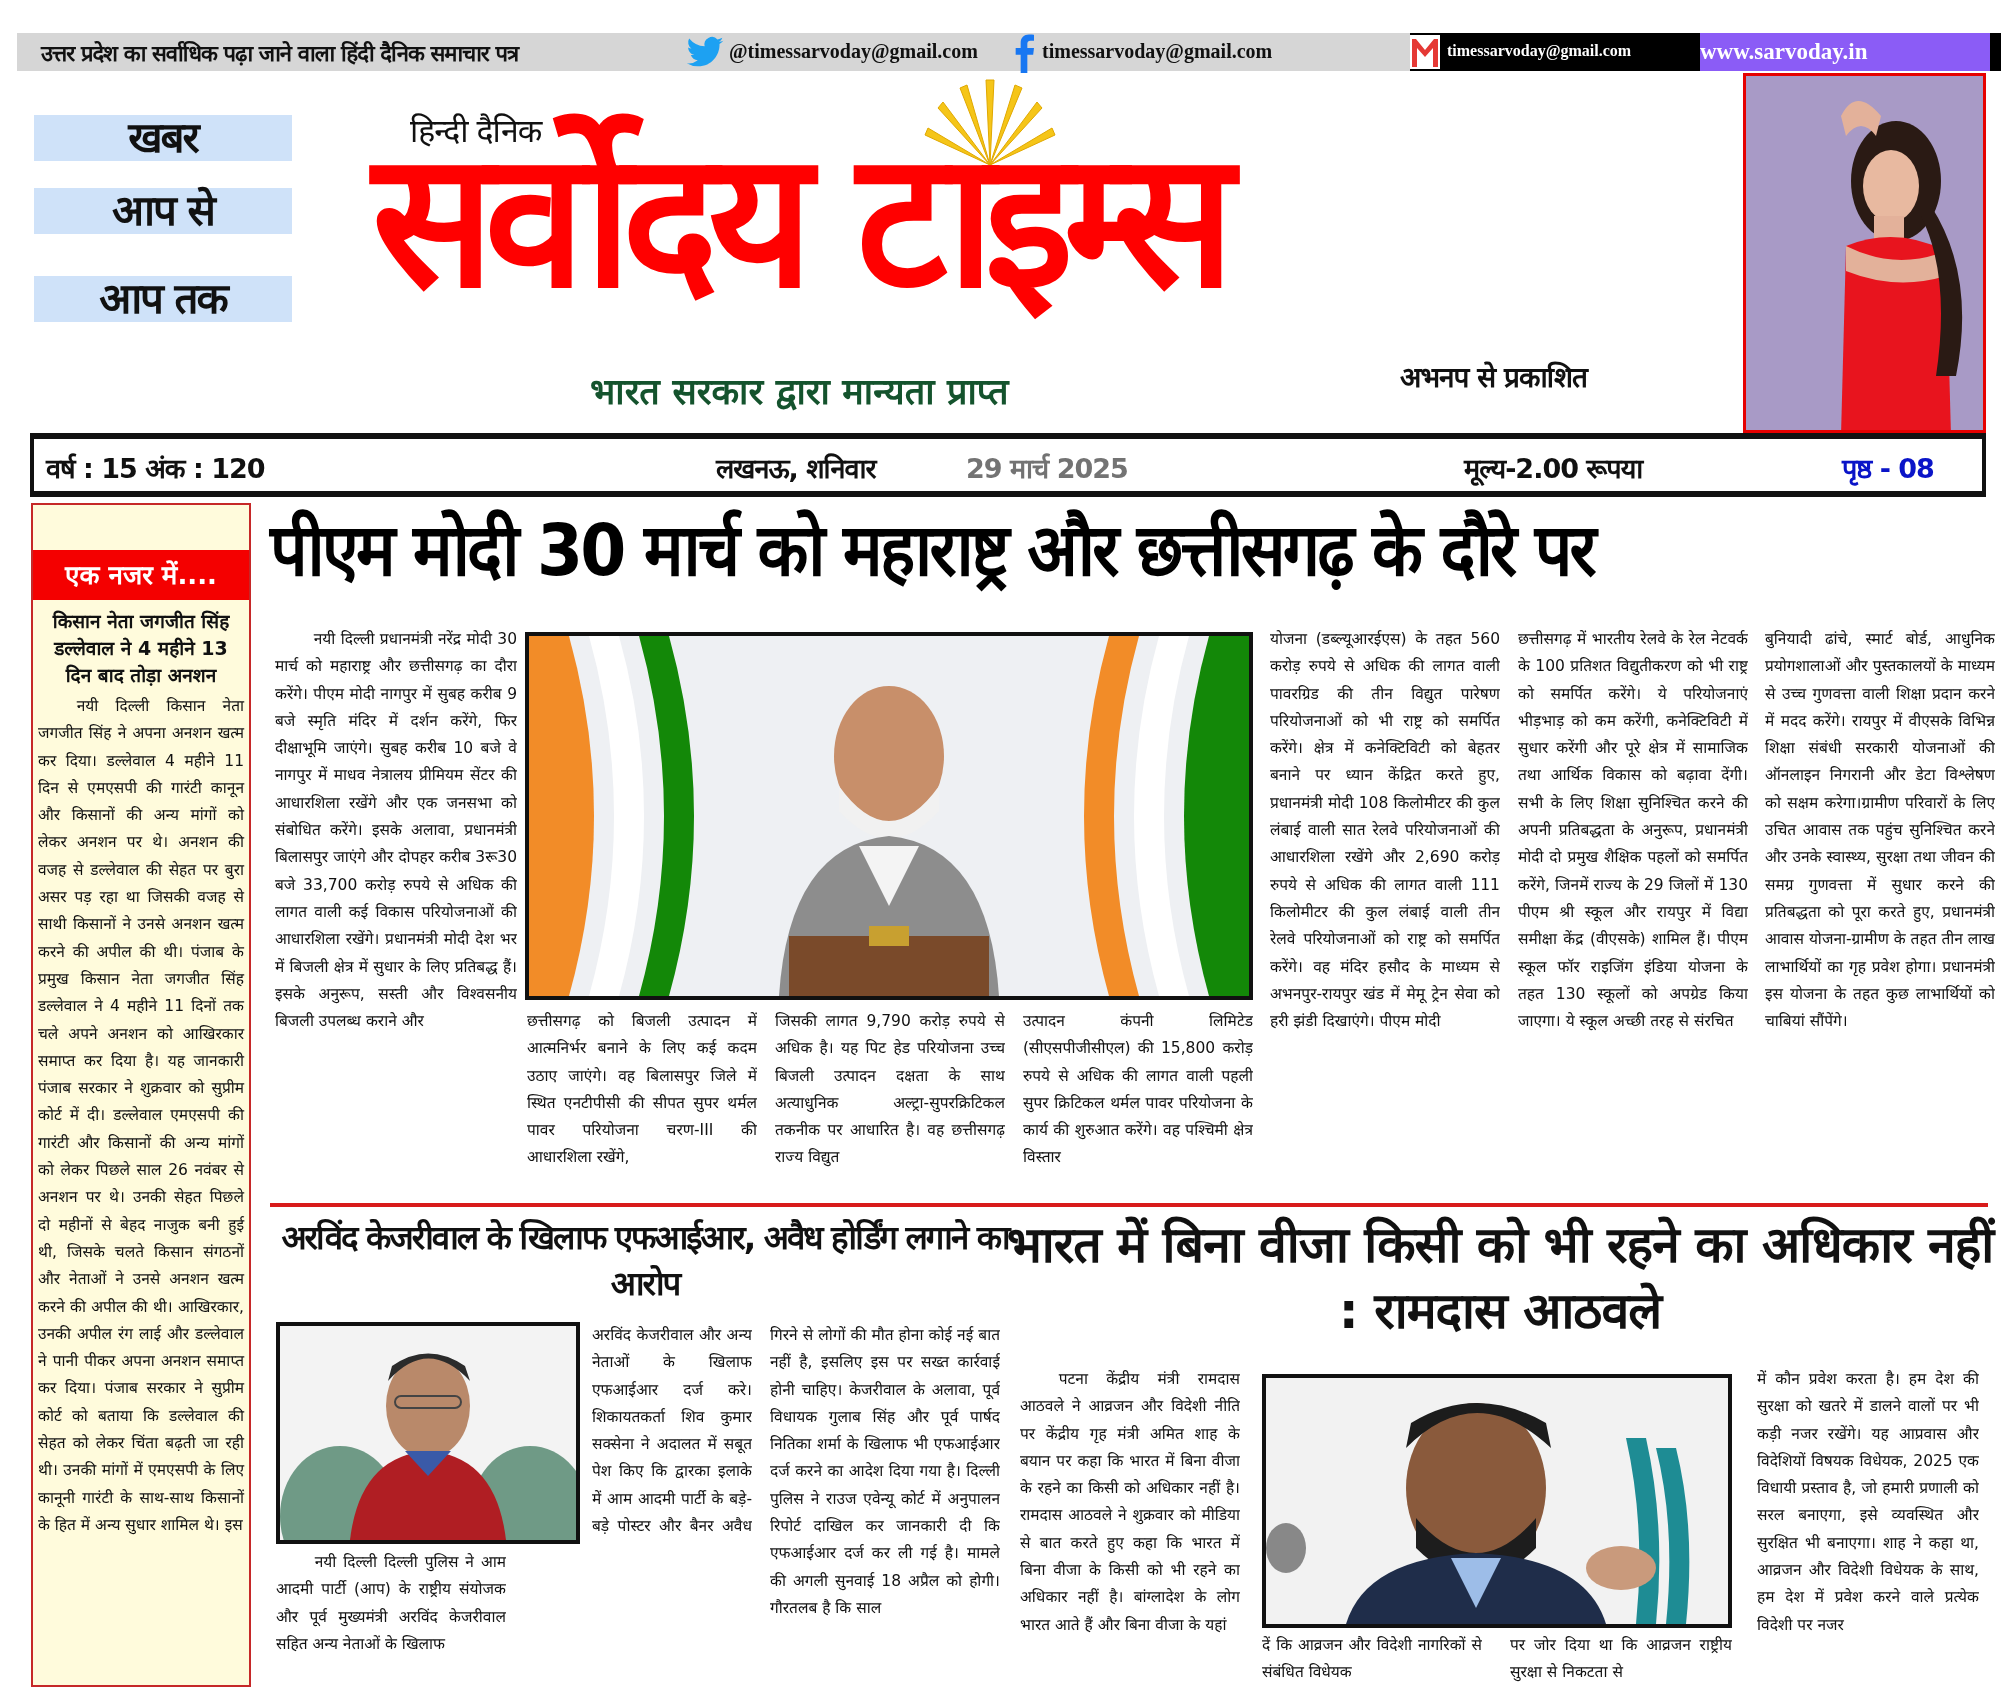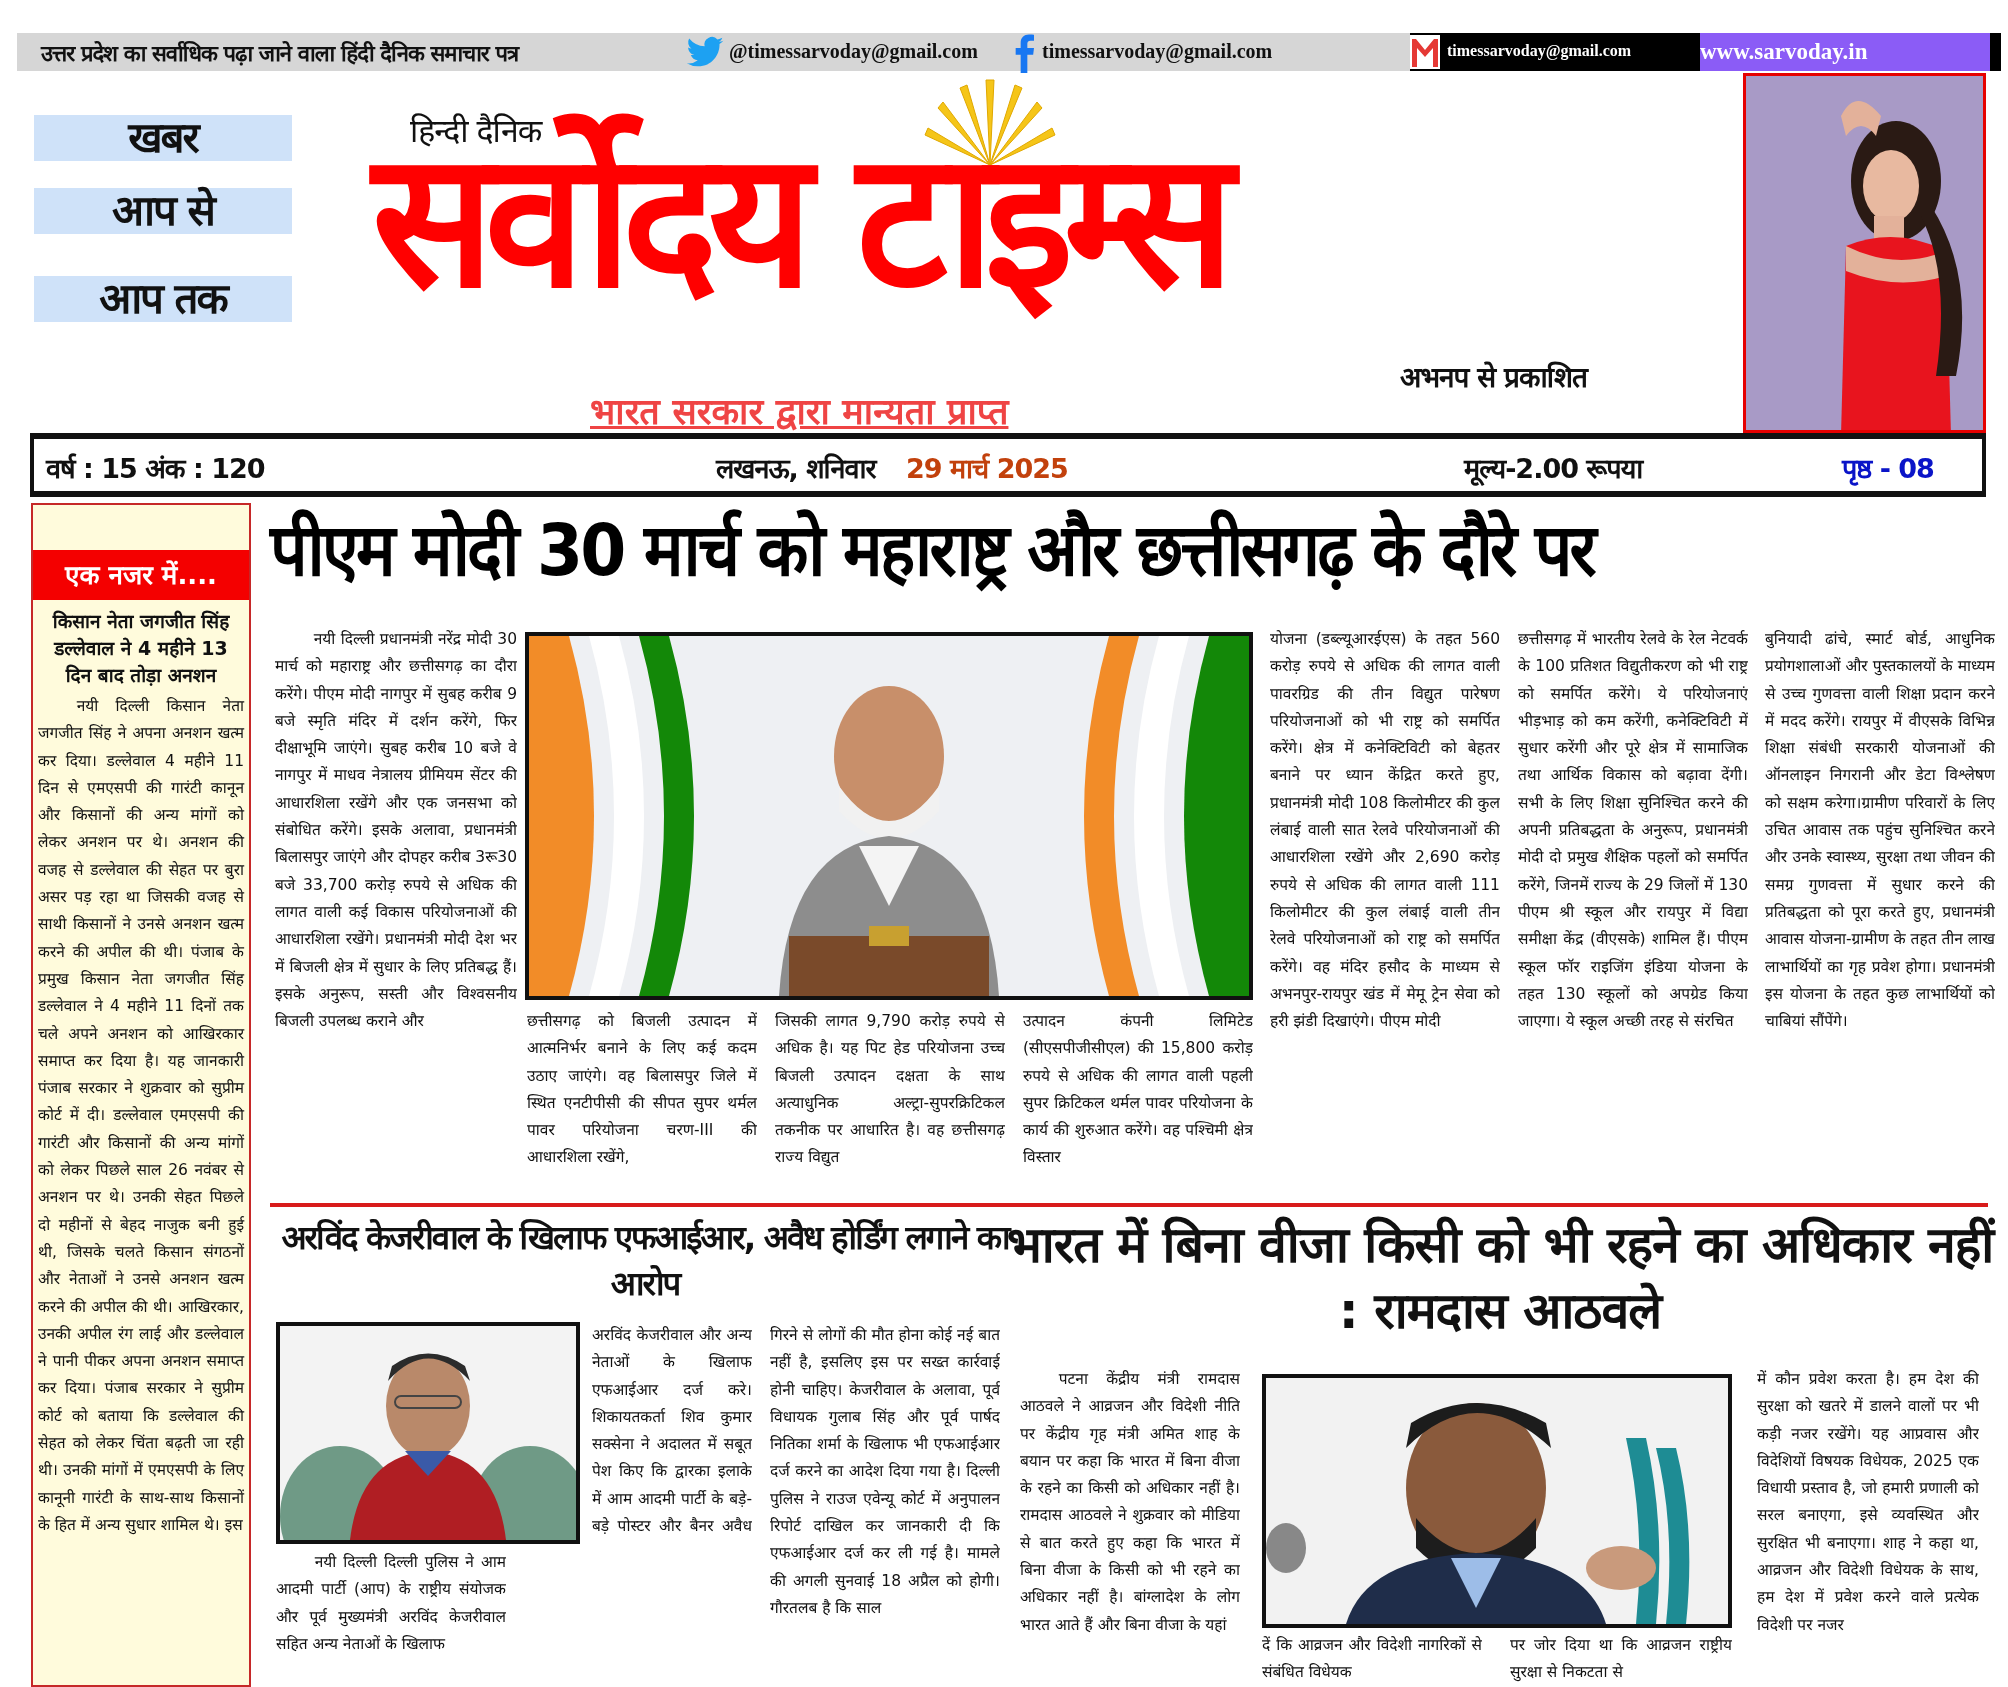--- a/index.html
+++ b/index.html
@@ -20,21 +20,21 @@
   .web-box { left: 1683px; top: 0px; width: 290px; height: 38px; background: #8b5cf6; color: #fff; font: bold 23px "Liberation Serif", serif; line-height: 38px; }
   .web-tail { left: 1973px; top: 0px; width: 11px; height: 38px; background: #000; }
 
   
   .slogan { left: 34px; width: 258px; height: 46px; background: #cfe2f9; text-align: center; font: bold 42px "DejaVu Sans", sans-serif; line-height: 46px; color: #111; letter-spacing: -2px; }
 
   
   .hindi-dainik { left: 410px; top: 108px; font: 32px "DejaVu Serif", serif; color: #111; letter-spacing: -1px; }
   .sun { left: 920px; top: 70px; width: 140px; height: 100px; }
   .logo-title { left: 372px; top: 130px; width: 1320px; font: bold 188px "DejaVu Sans", sans-serif; color: #ff0000; letter-spacing: -10px; line-height: 180px; white-space: nowrap; transform: scaleX(0.96); transform-origin: left top; }
-  .recog { left: 590px; top: 386px; font: bold 36px "DejaVu Sans", sans-serif; color: #ef4444; letter-spacing: 0px; white-space: nowrap; text-decoration: underline; }
+  .recog { left: 590px; top: 366px; font: bold 36px "DejaVu Sans", sans-serif; color: #14532d; letter-spacing: 0px; white-space: nowrap; }
   .published { left: 1400px; top: 357px; font: bold 28px "DejaVu Sans", sans-serif; color: #111; letter-spacing: -1px; white-space: nowrap; }
 
   
   .ad-frame { left: 1743px; top: 73px; width: 243px; height: 360px; border: 3px solid #e60000; background: #a99cc7; overflow: hidden; }
 
   
   .infobar { left: 30px; top: 433px; width: 1956px; height: 64px; border: 6px solid #111; border-left-width: 4px; border-right-width: 4px; background: #fff; }
   .infobar span { position: absolute; top: 10px; font: bold 27px "DejaVu Sans", sans-serif; white-space: nowrap; letter-spacing: -1px; }
 
   
@@ -111,21 +111,21 @@
     <rect x="128" y="140" width="30" height="30" fill="#e3b19a"></rect>
     <path d="M100 170 Q150 150 200 175 L205 360 L95 360 Z" fill="#e8141e"></path>
     <path d="M100 170 Q150 195 200 175 L200 200 Q150 215 100 195 Z" fill="#e3b19a"></path>
     <path d="M185 130 Q230 200 210 300 L190 300 Q205 200 175 140 Z" fill="#2a1a14"></path>
   </svg>
 </div>
 
 <div class="abs infobar">
   <span style="left:12px">वर्ष : 15 अंक : 120</span>
   <span style="left:682px">लखनऊ, शनिवार</span>
-  <span style="left:872px;color:#c2410c">29 मार्च 2025</span>
+  <span style="left:932px;color:#737373">29 मार्च 2025</span>
   <span style="left:1430px">मूल्य-2.00 रूपया</span>
   <span style="left:1808px;color:#0a14c8">पृष्ठ - 08</span>
 </div>
 
 <div class="abs sidebar">
   <div class="sb-head">एक नजर में....</div>
   <div class="sb-title">किसान नेता जगजीत सिंह डल्लेवाल ने 4 महीने 13 दिन बाद तोड़ा अनशन</div>
   <div class="sb-body">नयी दिल्ली किसान नेता जगजीत सिंह ने अपना अनशन खत्म कर दिया। डल्लेवाल 4 महीने 11 दिन से एमएसपी की गारंटी कानून और किसानों की अन्य मांगों को लेकर अनशन पर थे। अनशन की वजह से डल्लेवाल की सेहत पर बुरा असर पड़ रहा था जिसकी वजह से साथी किसानों ने उनसे अनशन खत्म करने की अपील की थी। पंजाब के प्रमुख किसान नेता जगजीत सिंह डल्लेवाल ने 4 महीने 11 दिनों तक चले अपने अनशन को आखिरकार समाप्त कर दिया है। यह जानकारी पंजाब सरकार ने शुक्रवार को सुप्रीम कोर्ट में दी। डल्लेवाल एमएसपी की गारंटी और किसानों की अन्य मांगों को लेकर पिछले साल 26 नवंबर से अनशन पर थे। उनकी सेहत पिछले दो महीनों से बेहद नाजुक बनी हुई थी, जिसके चलते किसान संगठनों और नेताओं ने उनसे अनशन खत्म करने की अपील की थी। आखिरकार, उनकी अपील रंग लाई और डल्लेवाल ने पानी पीकर अपना अनशन समाप्त कर दिया। पंजाब सरकार ने सुप्रीम कोर्ट को बताया कि डल्लेवाल की सेहत को लेकर चिंता बढ़ती जा रही थी। उनकी मांगों में एमएसपी के लिए कानूनी गारंटी के साथ-साथ किसानों के हित में अन्य सुधार शामिल थे। इस</div>
 </div>
 

